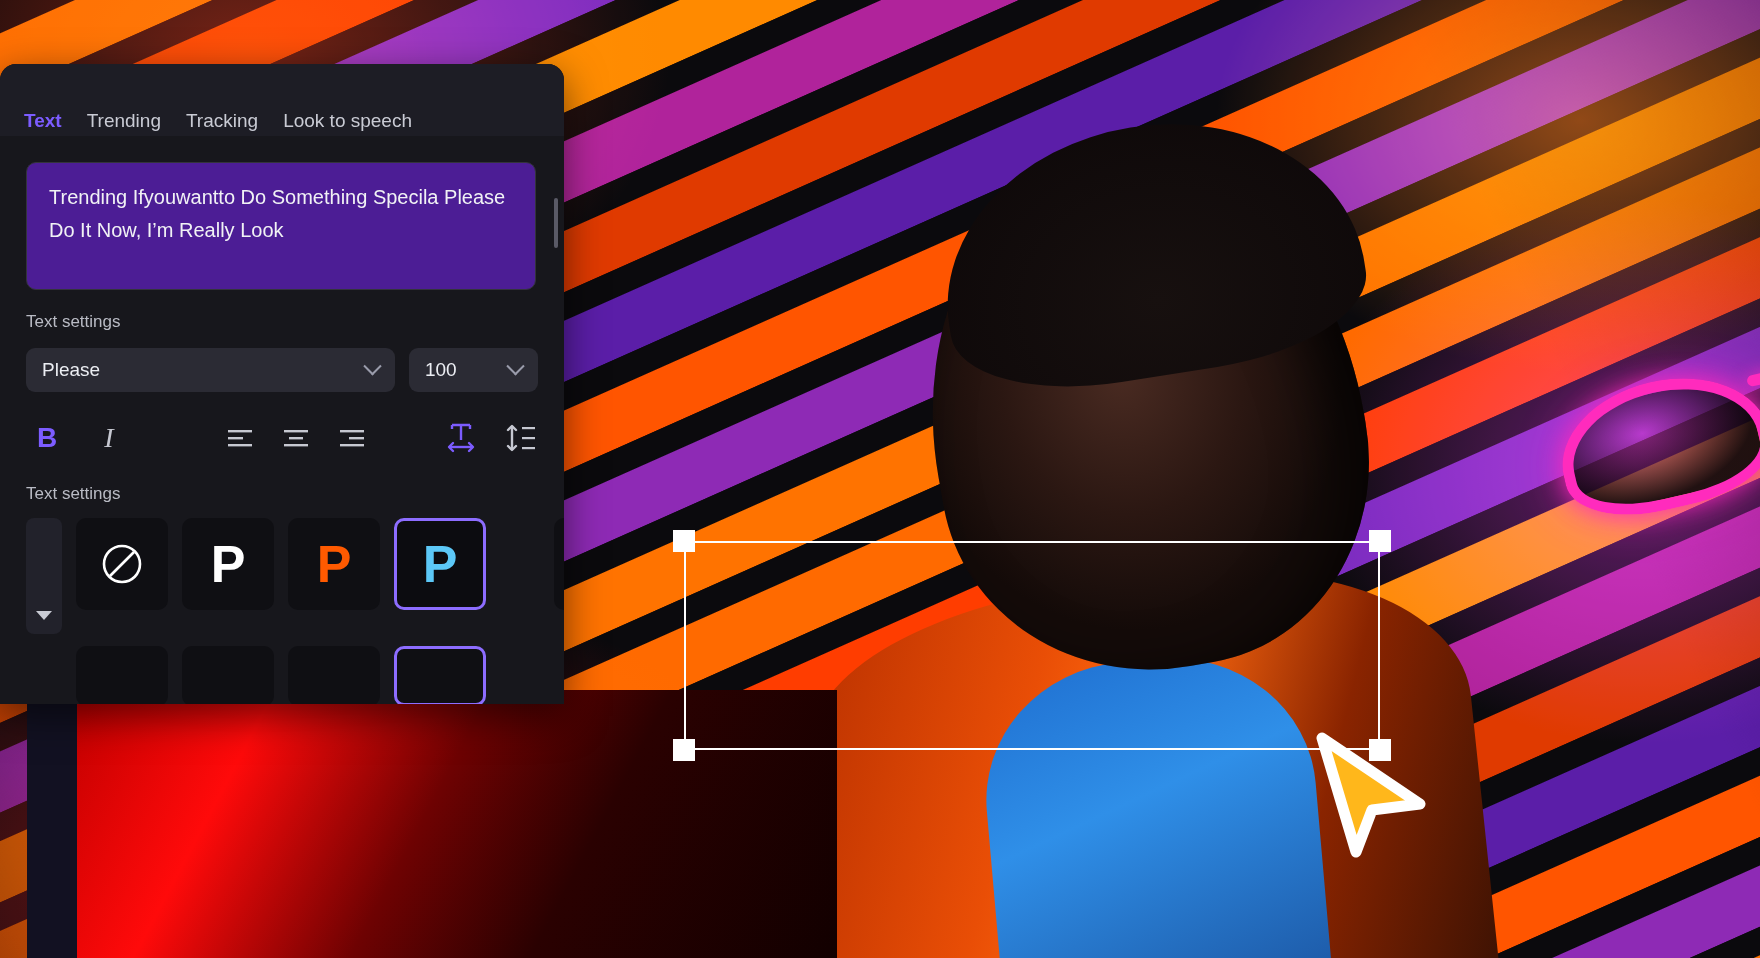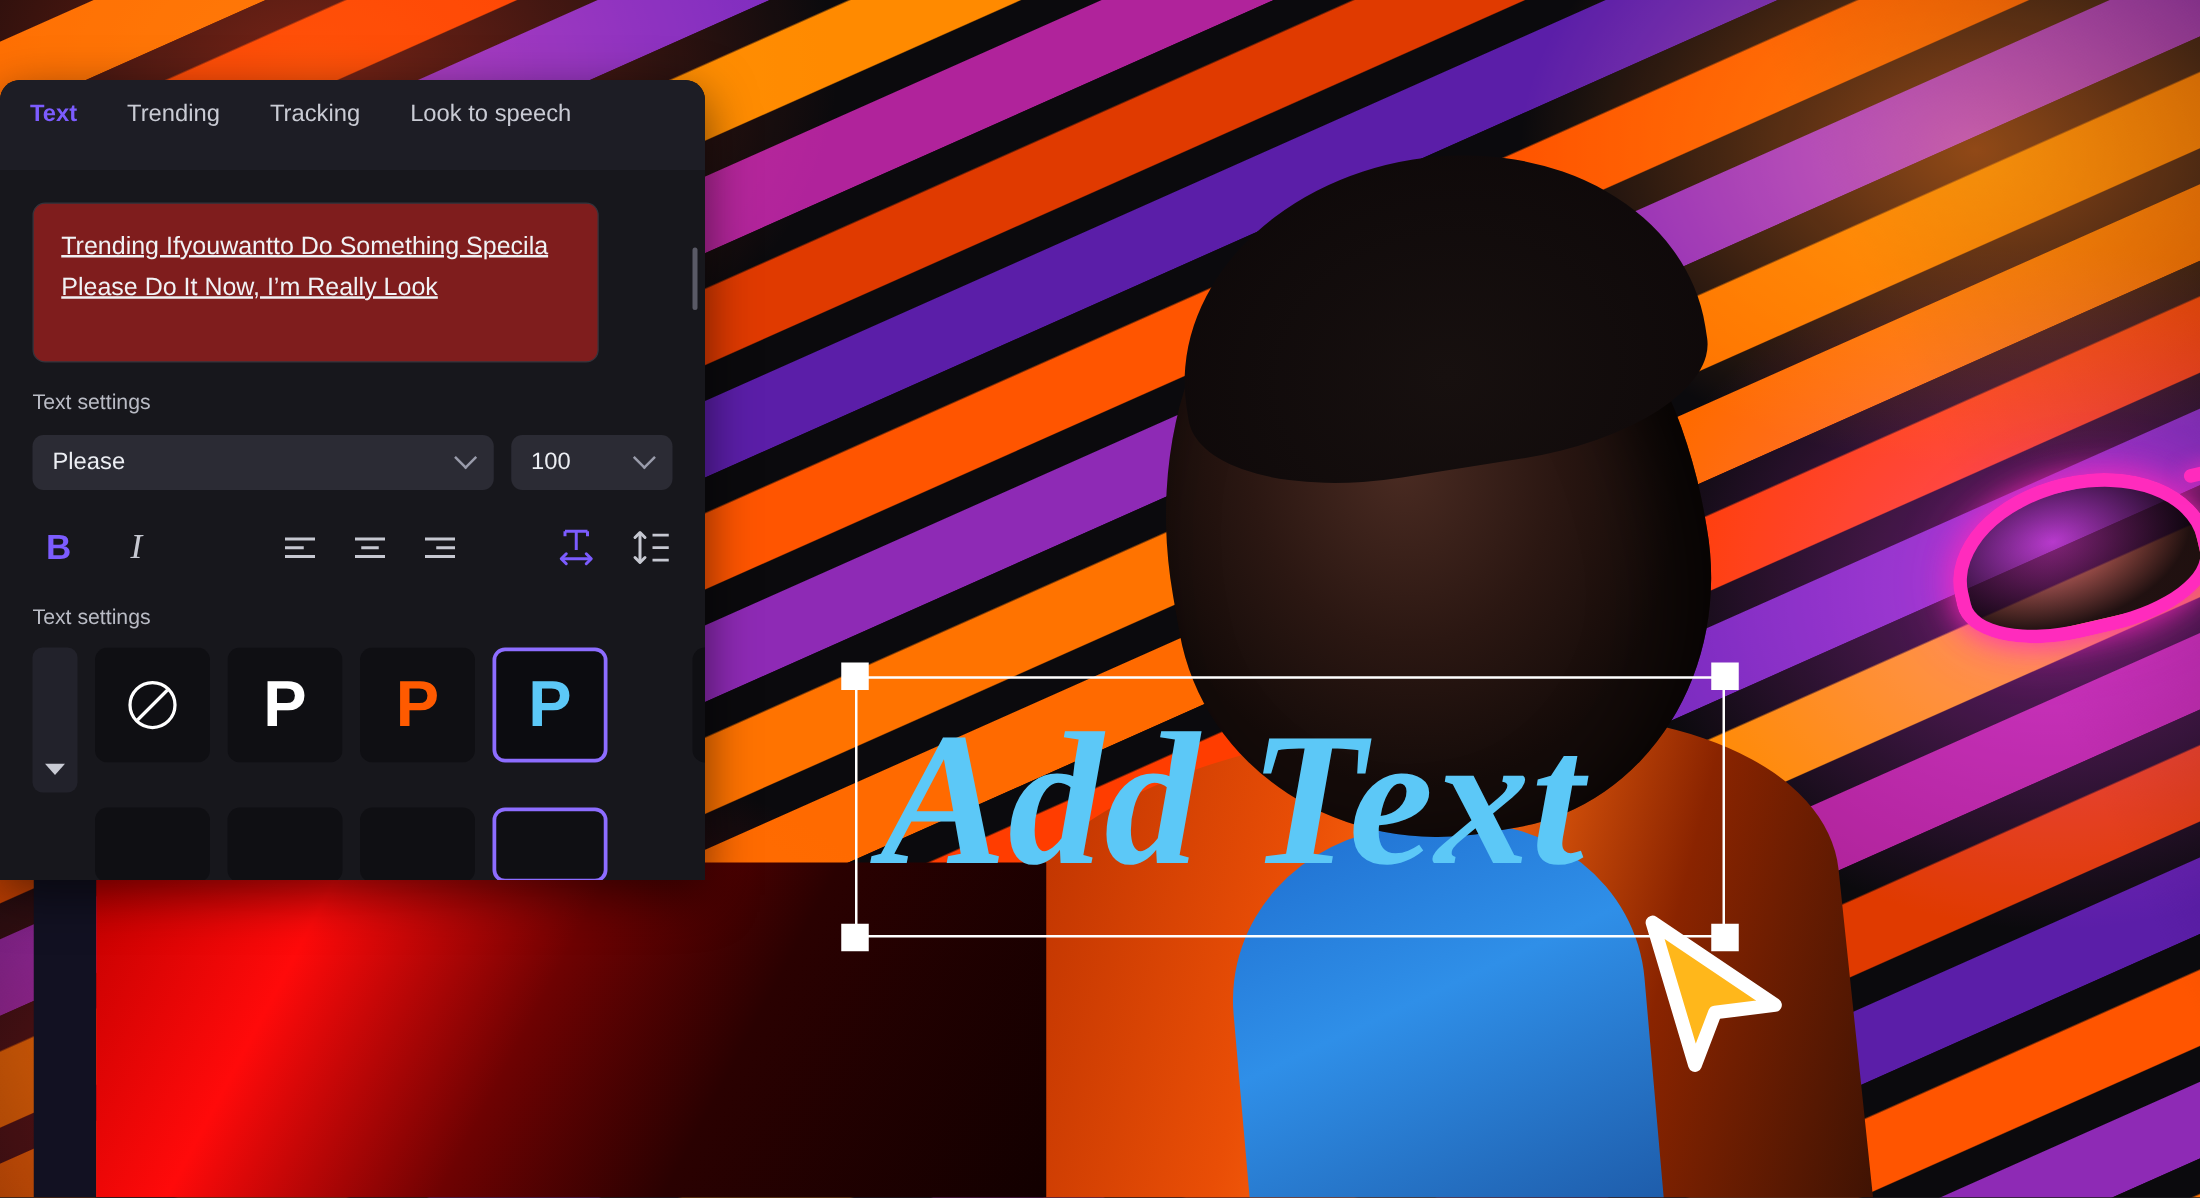--- a/index.html
+++ b/index.html
@@ -154,53 +154,52 @@
   #text-panel {
     position: absolute; left: 0; top: 64px;
     width: 564px; height: 640px;
     background: #17171c;
     border-radius: 16px 16px 0 0;
     overflow: hidden;
     box-shadow: 0 12px 40px rgba(0,0,0,.55);
   }
 
   #panel-tabs {
-    display: flex; align-items: flex-start;
-    gap: 36px;
+    display: flex; align-items: flex-end;
+    gap: 21px;
     height: 72px;
-    padding: 13px 22px;
+    padding: 0 22px;
     background: #1d1d25;
   }
   .tab {
     font-size: 19px;
     color: #c9cbd4;
     cursor: pointer;
     padding: 4px 2px;
     white-space: nowrap;
   }
   .tab.active { color: #7c5cff; font-weight: bold; }
 
   #panel-body {
     position: relative;
     padding: 26px 26px 0 26px;
     height: calc(100% - 72px);
   }
 
   #text-input-box {
-    width: 453px; height: 128px;
-    background: #7f1d1d;
+    width: 510px; height: 128px;
+    background: #4c1d95;
     border: 1px solid #34343c;
     border-radius: 10px;
     padding: 18px 22px;
     color: #f1f2f5;
     font-size: 20px;
     line-height: 1.65;
     overflow: hidden;
     position: relative;
-    text-decoration: underline;
   }
   #input-scroll {
     position: absolute; right: 6px; top: 62px;
     width: 4px; height: 50px;
     background: #5a5a66;
     border-radius: 2px;
   }
 
   .section-label {
     margin-top: 22px;
@@ -361,21 +360,20 @@
 
       </div>
     </div>
 
     <div class="lower-left-panel"></div>
     <div class="lower-red"></div>
   </div>
 
   <div id="add-text-overlay">
     <div class="sel-box"></div>
-    <div id="add-text-label">Add Text</div>
     <div class="handle tl"></div>
     <div class="handle tr"></div>
     <div class="handle bl"></div>
     <div class="handle br"></div>
   </div>
 
   <div id="cursor">
     <svg class="icon-svg" width="120" height="126" viewBox="0 0 120 126">
       <path d="M10 6 L108 72 L60 78 L44 120 Z" fill="#ffb71b" stroke="#ffffff" stroke-width="11" stroke-linejoin="round"></path>
     </svg>

